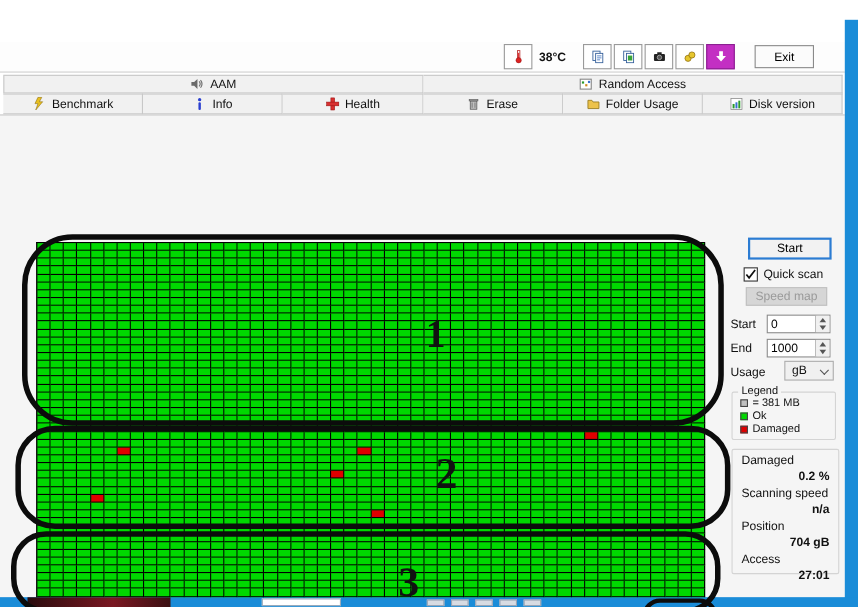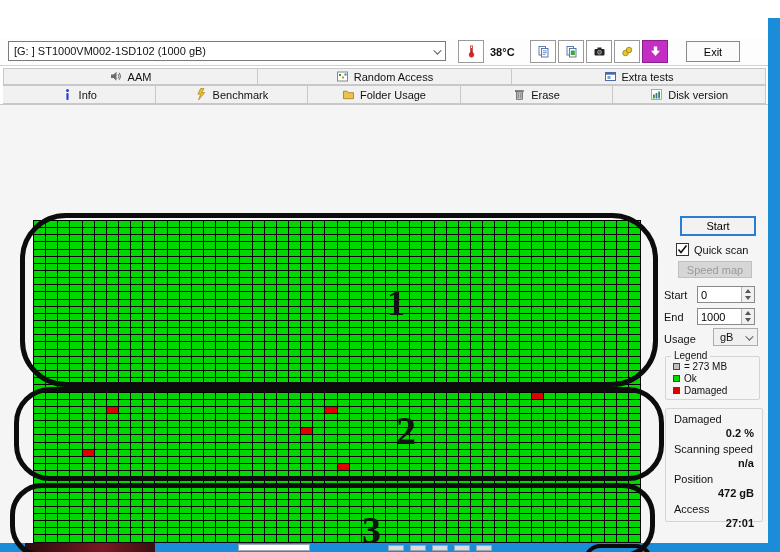--- a/index.html
+++ b/index.html
@@ -84,24 +84,20 @@
 </style>
 </head>
 <body>
 
 <div class="screen">
   <div class="win">
 
 
 
     <div class="toolbar">
-      <div class="combo drive">
-        <span>[G: ] ST1000VM002-1SD102 (1000 gB)</span>
-        <i class="chev"></i>
-      </div>
       <div class="tbtn temp-btn">
         <svg class="icon12" viewBox="0 0 13 13">
           <rect x="5.4" y="1" width="2.2" height="7" fill="#fff" stroke="#b33" stroke-width="0.8"></rect>
           <rect x="6" y="3" width="1" height="5.5" fill="#d22"></rect>
           <circle cx="6.5" cy="9.8" r="2.4" fill="#d22" stroke="#911" stroke-width="0.5"></circle>
         </svg>
       </div>
       <span class="temp-text">38°C</span>
       <div id="toolbar-buttons">
           <div class="tbtn" style="left: 530px;">
@@ -152,57 +148,56 @@
         </div>
         <div class="tab1">
           <svg class="icon12" viewBox="0 0 13 13">
             <rect x="1.5" y="2" width="10" height="9" fill="#fff" stroke="#888"></rect>
             <rect x="3" y="4" width="2" height="2" fill="#2a9a2a"></rect>
             <rect x="6" y="6.5" width="2" height="2" fill="#cc8a20"></rect>
             <rect x="8.5" y="3.5" width="2" height="2" fill="#3a6fd0"></rect>
           </svg>
           <span>Random Access</span>
         </div>
-        <div class="tab1">
-          <svg class="icon12" viewBox="0 0 13 13">
-            <rect x="1.5" y="2.5" width="10" height="8" fill="#fff" stroke="#4a6da8"></rect>
-            <rect x="1.5" y="2.5" width="10" height="2.2" fill="#4a6da8"></rect>
-            <rect x="3.5" y="6" width="3" height="3" fill="#7aa0d8"></rect>
-          </svg>
-          <span>Extra tests</span>
-        </div>
       </div>
     <div class="tabrow2" id="tabrow2">
+        <div class="tab2">
+          <svg class="icon12" viewBox="0 0 13 13">
+            <polygon points="5.5,0.5 9,0.5 6.8,4.5 9.8,4.5 3.5,12 5.5,6.2 2.8,6.2" fill="#e8c020" stroke="#8a6a10" stroke-width="0.5"></polygon>
+          </svg>
+          <span>Benchmark</span>
+        </div>
         <div class="tab2">
           <svg class="icon12" viewBox="0 0 13 13">
             <circle cx="6.5" cy="2.6" r="1.5" fill="#2a3fd0"></circle>
             <rect x="5.4" y="5" width="2.2" height="7" rx="1" fill="#2a3fd0"></rect>
           </svg>
           <span>Info</span>
         </div>
         <div class="tab2">
           <svg class="icon12" viewBox="0 0 13 13">
-            <polygon points="5.5,0.5 9,0.5 6.8,4.5 9.8,4.5 3.5,12 5.5,6.2 2.8,6.2" fill="#e8c020" stroke="#8a6a10" stroke-width="0.5"></polygon>
+            <rect x="4.8" y="1" width="3.4" height="11" fill="#d83030" stroke="#9a1010" stroke-width="0.5"></rect>
+            <rect x="1" y="4.8" width="11" height="3.4" fill="#d83030" stroke="#9a1010" stroke-width="0.5"></rect>
           </svg>
-          <span>Benchmark</span>
-        </div>
-        <div class="tab2">
-          <svg class="icon12" viewBox="0 0 13 13">
-            <path d="M1.5 3.2 h3.6 l1 1.5 h5.4 v6 h-10 z" fill="#ecc24a" stroke="#9a7d20" stroke-width="0.8"></path>
-          </svg>
-          <span>Folder Usage</span>
+          <span>Health</span>
         </div>
         <div class="tab2">
           <svg class="icon12" viewBox="0 0 13 13">
             <rect x="3.5" y="3.8" width="6" height="7.5" fill="#c0c0c0" stroke="#555" stroke-width="0.7"></rect>
             <rect x="2.5" y="2.3" width="8" height="1.5" fill="#999" stroke="#555" stroke-width="0.5"></rect>
             <line x1="5.2" y1="5.2" x2="5.2" y2="10" stroke="#666" stroke-width="0.7"></line>
             <line x1="7.8" y1="5.2" x2="7.8" y2="10" stroke="#666" stroke-width="0.7"></line>
           </svg>
           <span>Erase</span>
+        </div>
+        <div class="tab2">
+          <svg class="icon12" viewBox="0 0 13 13">
+            <path d="M1.5 3.2 h3.6 l1 1.5 h5.4 v6 h-10 z" fill="#ecc24a" stroke="#9a7d20" stroke-width="0.8"></path>
+          </svg>
+          <span>Folder Usage</span>
         </div>
         <div class="tab2">
           <svg class="icon12" viewBox="0 0 13 13">
             <rect x="1.5" y="1.5" width="10" height="10" fill="#fff" stroke="#888" stroke-width="0.7"></rect>
             <rect x="3" y="6.5" width="1.8" height="4" fill="#2a9a2a"></rect>
             <rect x="5.6" y="5" width="1.8" height="5.5" fill="#3a6fd0"></rect>
             <rect x="8.2" y="3.5" width="1.8" height="7" fill="#2a9a2a"></rect>
           </svg>
           <span>Disk version</span>
         </div>
@@ -2611,21 +2606,21 @@
       <div class="combo unit-combo">
         <span>gB</span>
         <i class="chev" style="top:6px;"></i>
       </div>
 
       <div class="groupbox" style="left:665px; top:251px; width:95px; height:44px;">
         <span class="gb-title">Legend</span>
         <div id="legend-entries">
             <div class="legend-entry" style="top: 4px;">
               <span class="legend-sq" style="background:#c0c0c0"></span>
-              <span>= 273 MB</span>
+              <span>= 381 MB</span>
             </div>
             <div class="legend-entry" style="top: 16px;">
               <span class="legend-sq" style="background:#00d800"></span>
               <span>Ok</span>
             </div>
             <div class="legend-entry" style="top: 28px;">
               <span class="legend-sq" style="background:#dd0000"></span>
               <span>Damaged</span>
             </div>
           </div>
@@ -2636,21 +2631,21 @@
             <div class="stat">
               <div class="sl">Damaged</div>
               <div class="sv">0.2 %</div>
             </div>
             <div class="stat">
               <div class="sl">Scanning speed</div>
               <div class="sv">n/a</div>
             </div>
             <div class="stat">
               <div class="sl">Position</div>
-              <div class="sv">472 gB</div>
+              <div class="sv">704 gB</div>
             </div>
             <div class="stat">
               <div class="sl">Access</div>
               <div class="sv">27:01</div>
             </div>
           </div>
       </div>
 
     </div>
   </div>

